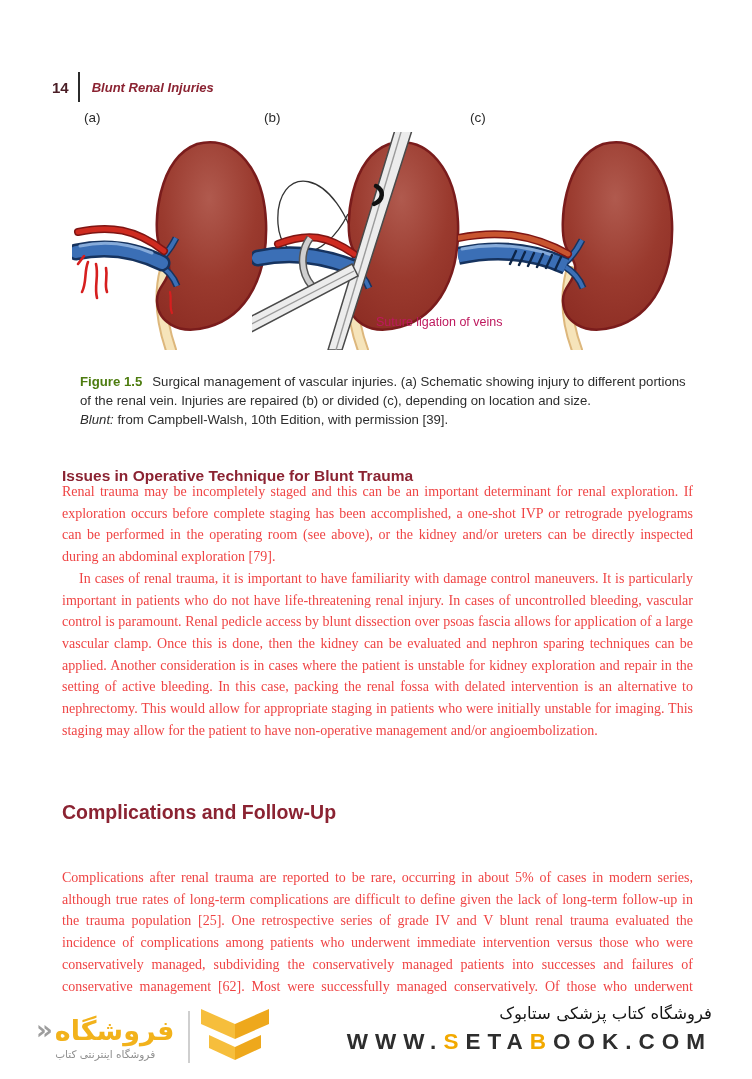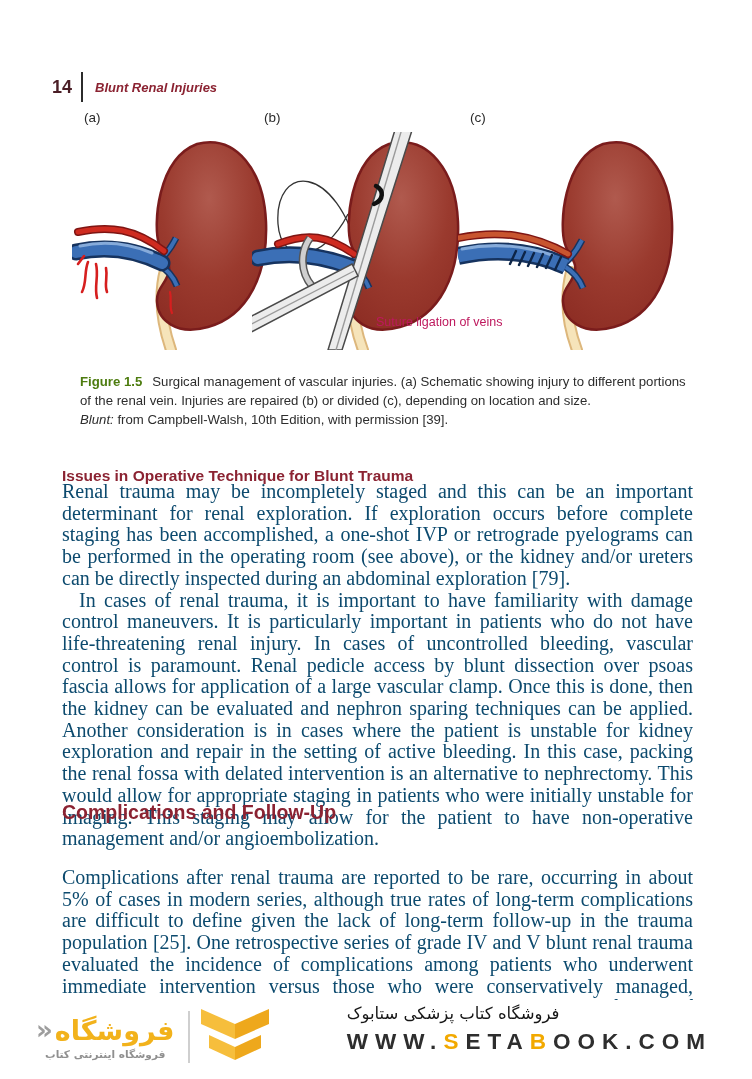--- a/index.html
+++ b/index.html
@@ -2,21 +2,21 @@
 <html><head>
 <meta charset="utf-8">
 <style>
   html,body{margin:0;padding:0;}
   body{
     width:752px;height:1079px;position:relative;background:#ffffff;
     font-family:"Liberation Serif", serif;color:#1e1e1e;overflow:hidden;
   }
   
   .runhead{position:absolute;top:72px;left:52px;display:flex;align-items:center;}
-  .runhead .pagenum{font-family:"Liberation Sans",sans-serif;font-weight:700;font-size:18px;color:#4a1e26;}
+  .runhead .pagenum{font-family:"Liberation Sans",sans-serif;font-weight:700;font-size:15px;color:#4a1e26;}
   .runhead .bar{width:2px;height:30px;background:#2b2b2b;margin:0 12px 0 9px;}
   .runhead .title{font-family:"Liberation Sans",sans-serif;font-style:italic;font-weight:600;font-size:13px;color:#8b2332;}
   
   .figure-area{position:absolute;top:108px;left:60px;width:632px;height:250px;}
   .panel{position:absolute;top:0;height:250px;}
   .panel-a{left:12px;width:200px;}
   .panel-b{left:192px;width:215px;}
   .panel-c{left:398px;width:230px;}
   .panel-label{position:absolute;top:2px;left:12px;font-family:"Liberation Sans",sans-serif;font-size:13.5px;color:#2a2a2a;}
   .panel svg{position:absolute;top:24px;left:0;}
@@ -24,35 +24,35 @@
   
   .caption{position:absolute;top:359px;left:80px;width:616px;font-family:"Liberation Sans",sans-serif;
     font-size:13.2px;line-height:19px;color:#2d2d2d;}
   .caption .figlabel{font-weight:700;color:#4d7c0f;margin-right:10px;}
   .caption .srclabel{font-style:italic;}
   
   .h3{position:absolute;top:451px;left:62px;font-family:"Liberation Sans",sans-serif;
     font-weight:700;font-size:15.5px;color:#8b2332;}
   .h2{position:absolute;top:785px;left:62px;font-family:"Liberation Sans",sans-serif;
     font-weight:700;font-size:19.5px;color:#8b2332;}
-  .bodyblock{position:absolute;left:62px;width:631px;font-size:20px;line-height:21.7px;text-align:justify;color:#0c4a6e;}
+  .bodyblock{position:absolute;left:62px;width:631px;font-size:14px;line-height:21.7px;text-align:justify;color:#ef4444;}
   .block1{top:481px;}
   .block2{top:831px;margin-top:36px;}
   .bodyblock p{margin:0;}
   .bodyblock p.indent{text-indent:17px;}
   
   .footer{position:absolute;top:1000px;left:0;width:752px;height:79px;background:#fff;}
   .logo-group{position:absolute;left:36px;top:8px;display:flex;align-items:center;cursor:pointer;}
   .logo-textcol{display:flex;flex-direction:column;align-items:center;}
   .logo-word-row{display:flex;align-items:center;direction:rtl;}
   .logo-word{font-family:"DejaVu Sans",sans-serif;font-size:27px;font-weight:700;color:#f2b21b;letter-spacing:1px;}
   .logo-mark{font-family:"DejaVu Sans",sans-serif;font-size:26px;font-weight:700;color:#9d9d9d;margin-right:2px;}
-  .logo-sub{font-family:"DejaVu Sans",sans-serif;font-size:10.5px;color:#8f8f8f;margin-top:2px;direction:rtl;font-weight:bold;}
+  .logo-sub{font-family:"DejaVu Sans",sans-serif;font-size:10.5px;color:#8f8f8f;margin-top:2px;direction:rtl;}
   .logo-divider{width:2px;height:52px;background:#cfcfcf;margin:0 10px 0 14px;}
-  .footer-right{position:absolute;right:40px;top:4px;text-align:left;}
+  .footer-right{position:absolute;right:40px;top:4px;text-align:right;}
   .store-title{font-family:"DejaVu Sans",sans-serif;font-size:16.5px;color:#161616;direction:rtl;}
   .website-url{font-family:"Liberation Sans",sans-serif;font-size:22.5px;font-weight:700;
     letter-spacing:7px;color:#2e2e2e;margin-top:6px;cursor:pointer;}
   .website-url .accent{color:#f2a900;}
 </style>
 </head>
 <body>
 
 <div class="runhead">
   <span class="pagenum">14</span>

